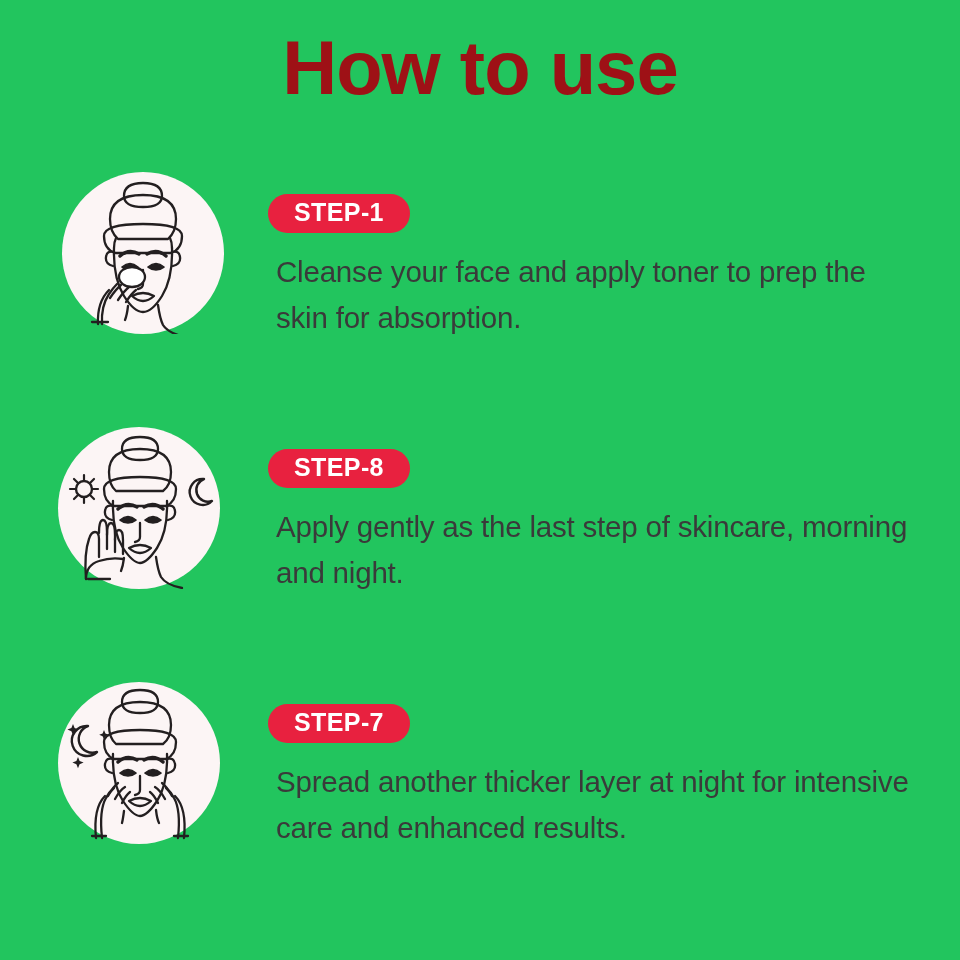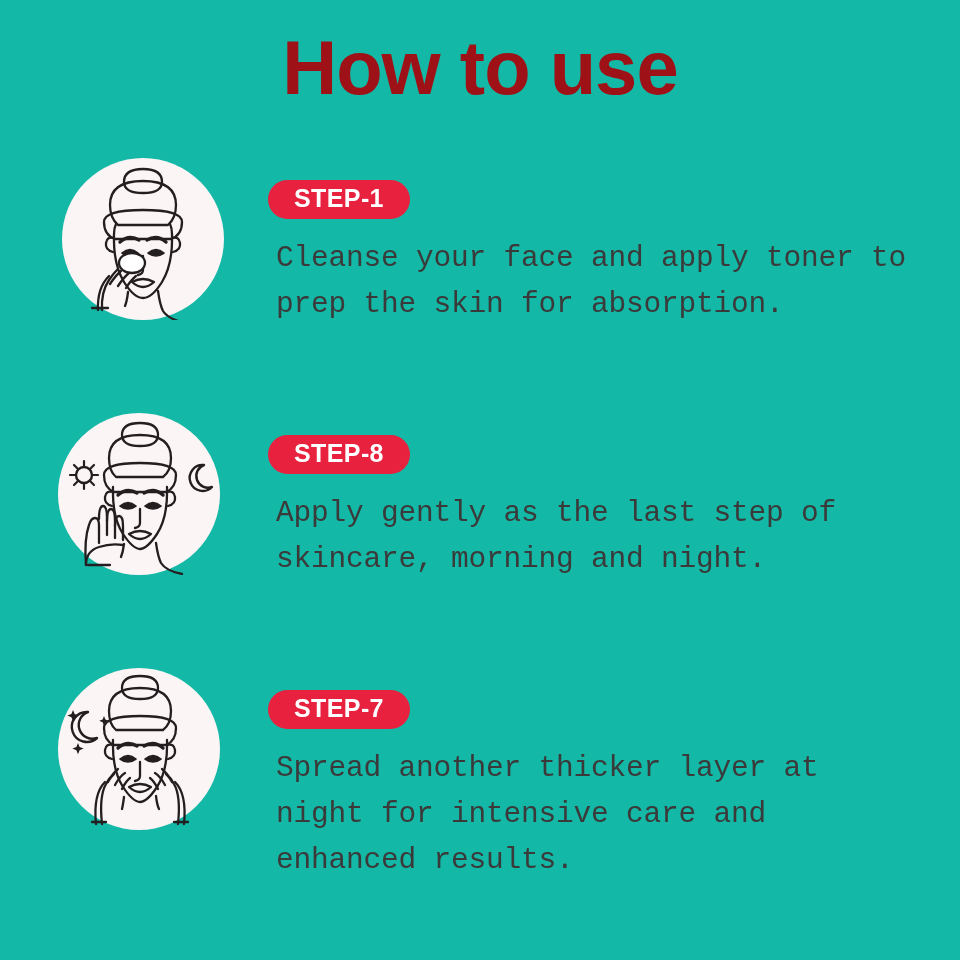--- a/index.html
+++ b/index.html
@@ -10,37 +10,37 @@
     width: 960px;
     height: 960px;
     background: #F8ECEC;
     font-family: "Liberation Sans", sans-serif;
     overflow: hidden;
     position: relative;
   }
   .page {
     position: absolute;
     inset: 0;
-    background: #14b8a6;
+    background: #22c55e;
   }
   .page-title {
     position: absolute;
     top: 26px;
     left: 0;
     width: 960px;
     text-align: center;
     font-size: 76px;
     font-weight: 700;
     letter-spacing: -1px;
     color: #9E1116;
     line-height: 1.1;
   }
   .steps {
     position: absolute;
-    top: 150px;
+    top: 164px;
     left: 0;
     width: 841px;
   }
   .step-row {
     position: relative;
     height: 255px;
   }
   .icon-wrap {
     position: absolute;
     left: 62px;
@@ -76,21 +76,20 @@
     line-height: 1.08;
   }
   .step-text {
     margin-top: 16px;
     margin-left: 8px;
     font-size: 29.5px;
     line-height: 1.56;
     color: #3A3A3A;
     letter-spacing: -0.2px;
     max-width: 645px;
-    font-family: Liberation Mono, monospace;
   }
   .row-2 .icon-wrap { left: 58px; }
   .row-3 .icon-wrap { left: 58px; }
 </style>
 </head>
 <body>
 
 <div class="page">
 
   <div class="page-title">How to use</div>

